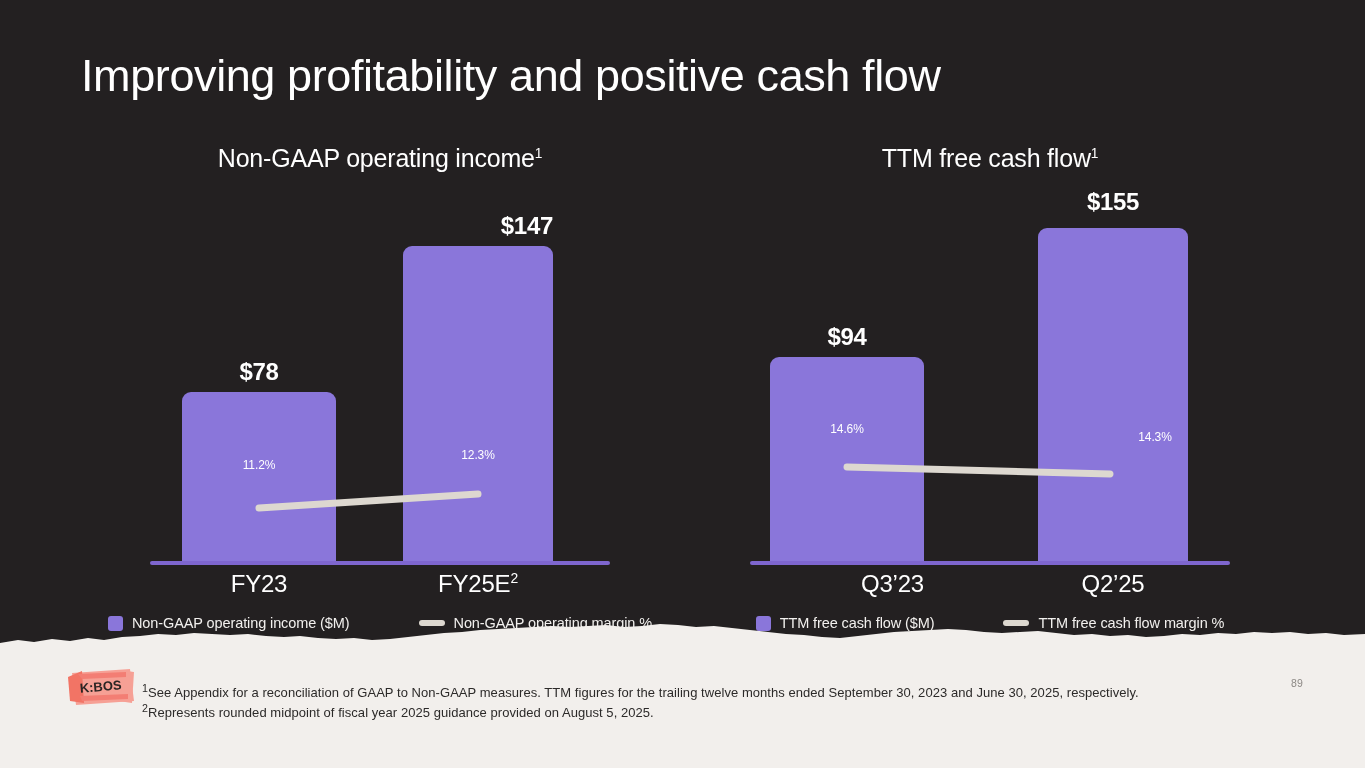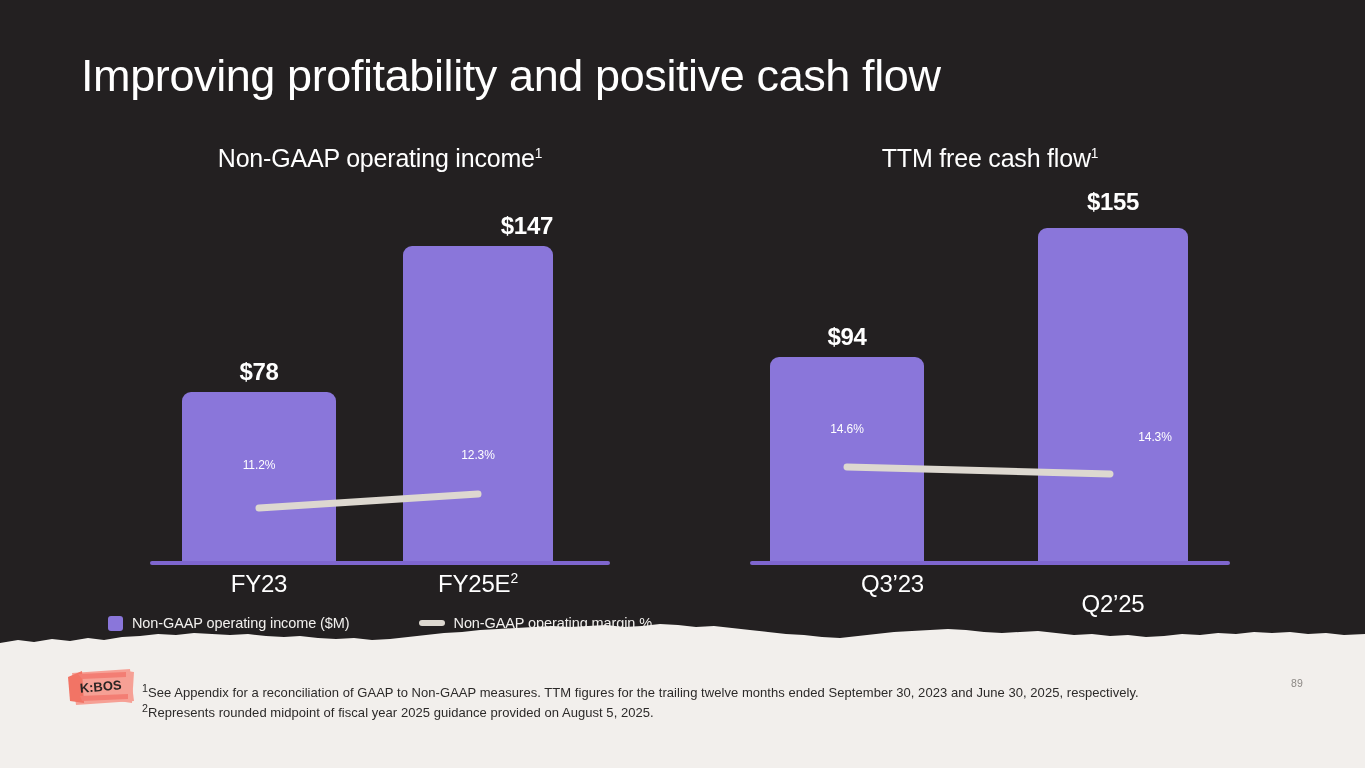--- a/index.html
+++ b/index.html
@@ -176,25 +176,35 @@
       <div class="bar-pct" style="left:70px; width:154px; top:237px;">14.6%</div>
       <div class="bar-pct" style="left:338px; width:158px; top:245px;margin-left:38px;">14.3%</div>
 
       <div class="baseline"></div>
     </div>
 
     <div class="x-labels">
       <div class="x-label" style="left:70px; width:154px;text-align:right;">
         <span>Q3’23</span><sup></sup>
       </div>
-      <div class="x-label" style="left:338px; width:150px;margin-top:20px;">
+      <div class="x-label" style="left:338px; width:150px;">
         <span>Q2’25</span><sup></sup>
       </div>
     </div>
 
+    <div class="legend">
+      <div class="legend-item">
+        <span class="swatch-box"></span>
+        <span class="legend-label">TTM free cash flow ($M)</span>
+      </div>
+      <div class="legend-item">
+        <span class="swatch-line"></span>
+        <span class="legend-label">TTM free cash flow margin %</span>
+      </div>
+    </div>
   </div>
 
   <div id="footer">
 
     <svg id="tear" viewBox="0 0 1365 44" preserveAspectRatio="none">
       <path fill="#F2EFEC" d="M0,22 L18,19 L34,21 L52,18 L70,20 L88,17 L104,19 L122,16 L140,15
         L158,13 L176,14 L194,12 L212,13 L230,14 L248,13 L266,15 L284,16 L300,15 L318,17 L336,18
         L354,17 L372,19 L390,18 L408,16 L426,14 L444,12 L462,11 L480,9 L498,8 L516,7 L534,6
         L552,5 L570,6 L588,5 L606,4 L624,6 L642,5 L660,3 L678,4 L696,6 L714,5 L732,7 L750,9
         L768,11 L786,13 L804,14 L822,16 L840,17 L858,15 L876,13 L894,11 L912,10 L930,9 L948,8

